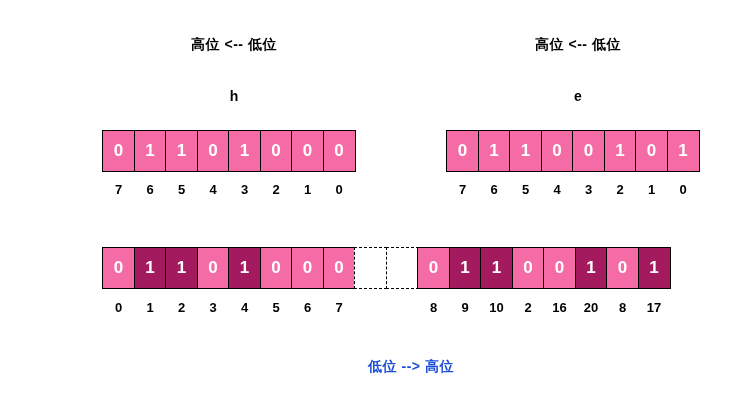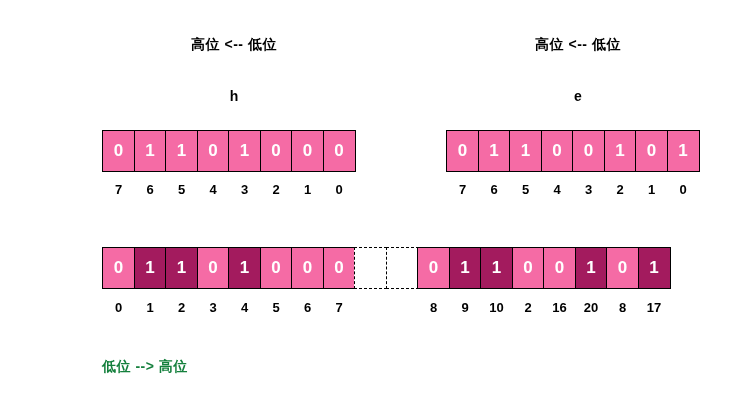--- a/index.html
+++ b/index.html
@@ -39,23 +39,23 @@
     font-size: 14px;
     font-weight: bold;
     color: #000000;
     text-align: center;
     white-space: nowrap;
   }
   .footer-label {
     position: absolute;
     font-size: 14px;
     font-weight: bold;
-    color: #15803d;
+    color: #1d4ed8;
     white-space: nowrap;
-    text-align: left;
+    text-align: center;
     letter-spacing: 0.5px;
   }
 
   
   .bit-row {
     position: absolute;
     display: flex;
     flex-direction: row;
   }
   .bit-cell {

